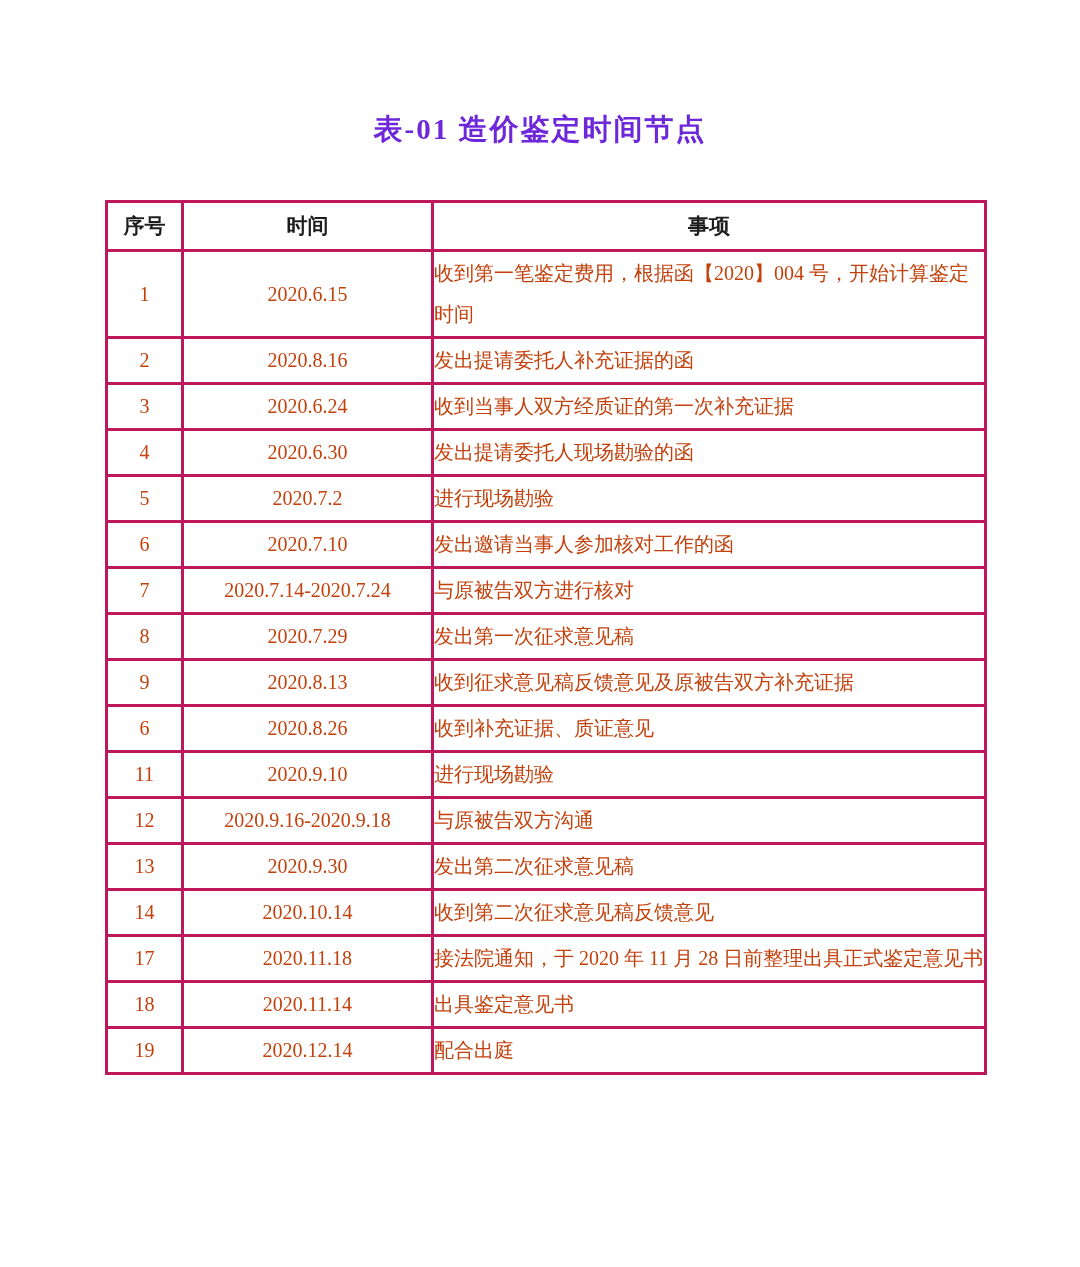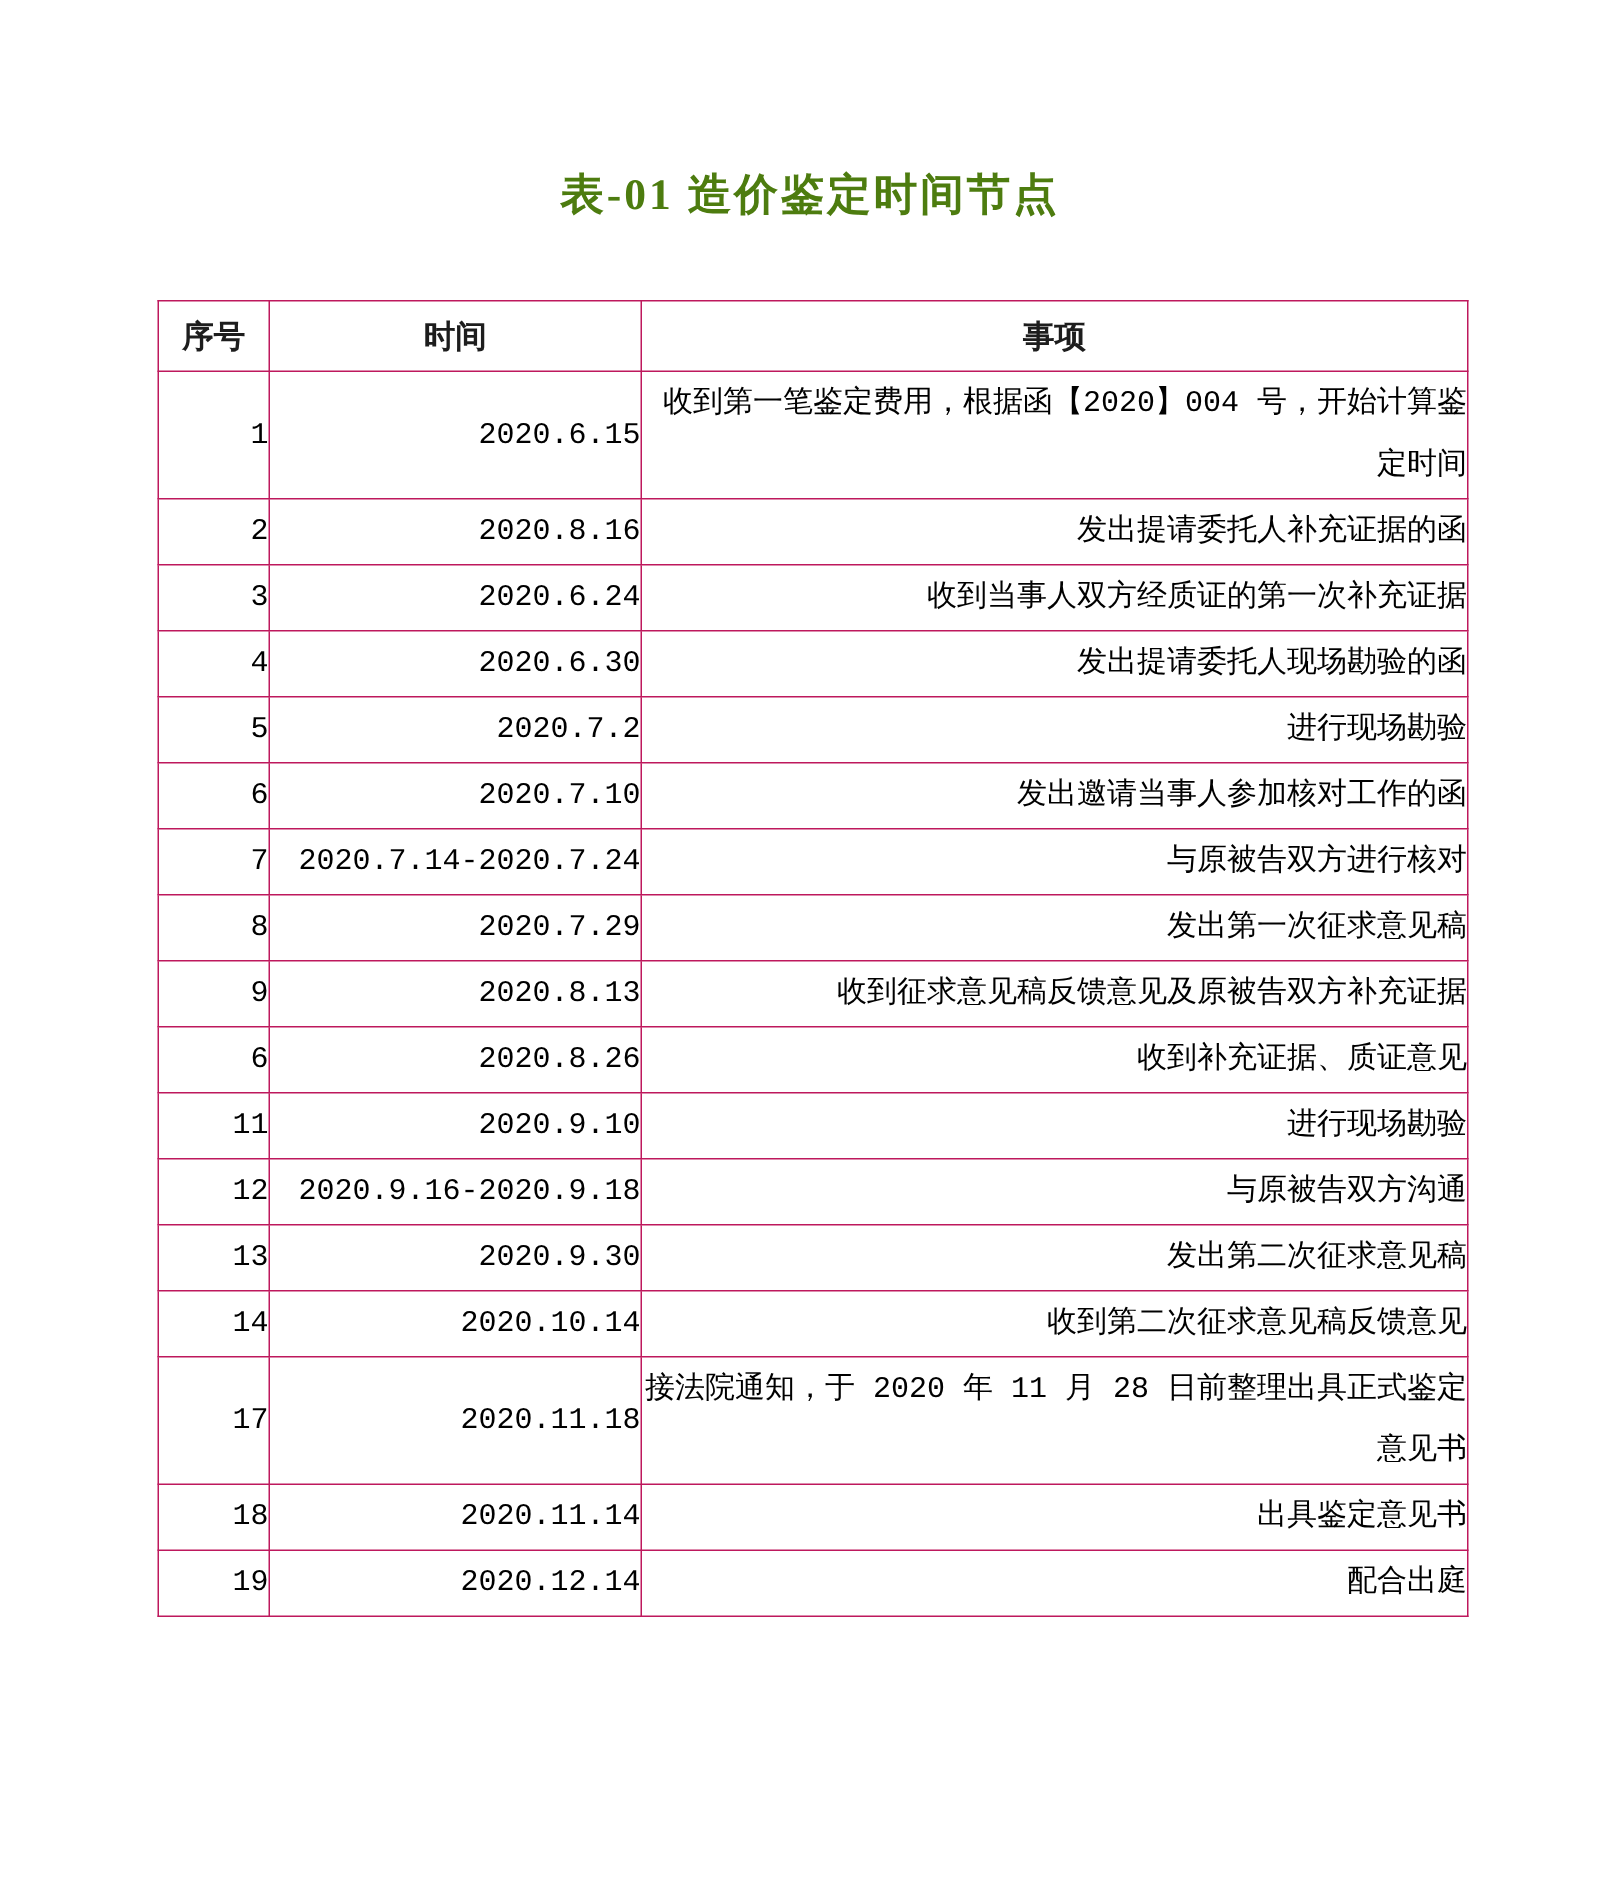--- a/index.html
+++ b/index.html
@@ -20,49 +20,47 @@
     background: #ffffff;
     position: relative;
   }
   .title {
     margin: 0;
     padding-top: 110px;
     text-align: center;
     font-size: 29px;
     font-weight: bold;
     letter-spacing: 2px;
-    color: #4d7c0f;
+    color: #6d28d9;
   }
   table.timeline {
     border-collapse: collapse;
     table-layout: fixed;
     width: 870px;
     margin: 50px 0 0 105px;
   }
   table.timeline th,
   table.timeline td {
-    border: 1px solid #be185d;
+    border: 3px solid #be185d;
     vertical-align: middle;
     overflow: hidden;
-    font-family: Liberation Mono, monospace;
   }
   table.timeline th {
     font-size: 21px;
     font-weight: bold;
     height: 46px;
     text-align: center;
     padding: 0;
     color: #1d1d1d;
   }
   table.timeline td {
     font-size: 20px;
     line-height: 41px;
     padding: 1px 0;
-    color: #000000;
-    text-align: right;
+    color: #c2410c;
   }
   .col-no    { width: 73px;  text-align: center; }
   .col-time  { width: 247px; text-align: center; margin-top: 32px; }
   .col-event { width: 550px; text-align: left; }
   td.col-event, th.col-event {
     padding-left: 13px;
     padding-right: 12px;
   }
   th.col-event { text-align: center; }
 </style>

